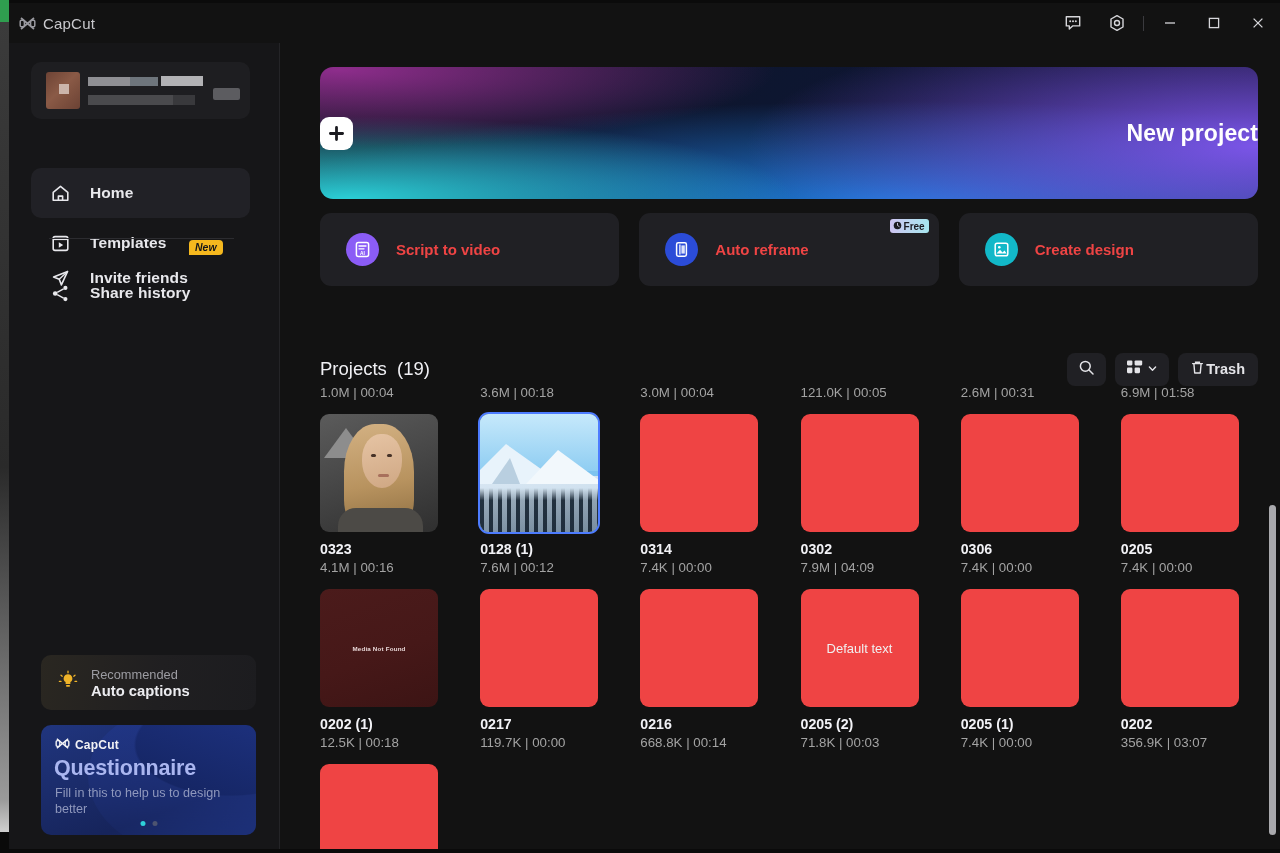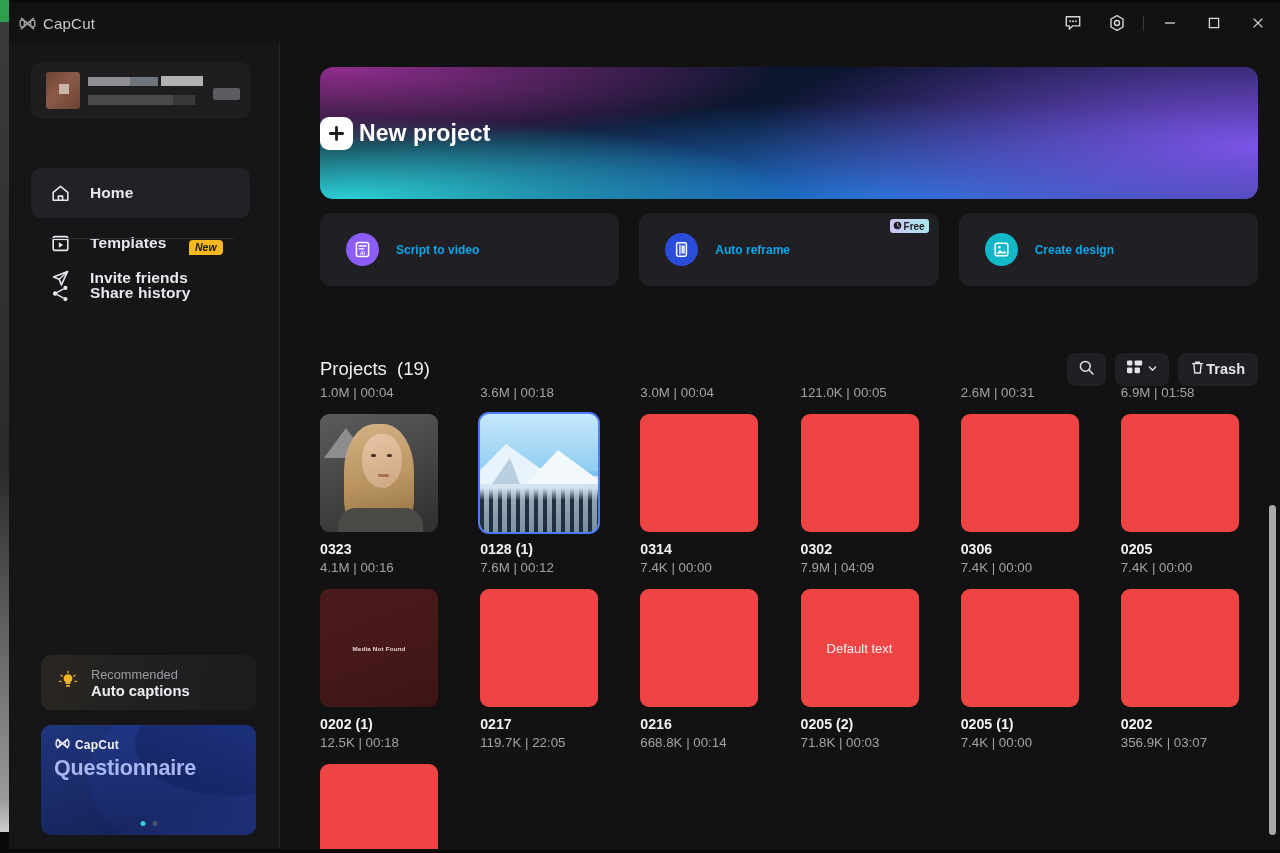--- a/index.html
+++ b/index.html
@@ -143,41 +143,41 @@
   }
   #new-project {
     position:absolute; left:40px; top:24px; width:938px; height:132px;
     border-radius:13px; cursor:default; overflow:hidden;
     background:
       radial-gradient(75% 95% at 2% 2%,   #8e2d8c 0%, rgba(142,45,140,0) 62%),
       radial-gradient(72% 95% at 3% 100%, #2bcfd6 0%, rgba(43,207,214,0) 66%),
       radial-gradient(78% 140% at 100% 60%, #7b55e8 0%, rgba(123,85,232,0) 70%),
       radial-gradient(95% 110% at 62% 105%, #1f7fe0 0%, rgba(31,127,224,0) 72%),
       linear-gradient(135deg,#141423 0%, #0d1630 45%, #171035 100%);
-    display:flex; align-items:center; justify-content:flex-start; gap:6px;
+    display:flex; align-items:center; justify-content:space-between; gap:6px;
   }
   #np-plus {
     width:33px; height:33px; border-radius:9px; background:#fff;
     display:flex; align-items:center; justify-content:center;
   }
   #np-label { font-size:23px; font-weight:700; color:#fff; letter-spacing:.1px; }
 
   #actions {
     position:absolute; left:40px; top:170px; width:938px; height:73px;
     display:flex; gap:20px;
   }
   .action-card {
     position:relative; flex:1; border-radius:11px; background:#202024;
     display:flex; align-items:center; gap:17px; padding-left:26px; cursor:default;
   }
   .action-icon {
     width:33px; height:33px; border-radius:50%;
     display:flex; align-items:center; justify-content:center; flex:none;
   }
-  .action-label { font-size:12px; font-weight:700; color:#0ea5e9; }
+  .action-label { font-size:15px; font-weight:700; color:#ef4444; }
   .free-badge {
     position:absolute; right:10px; top:6px; height:14px;
     display:flex; align-items:center; gap:2px; padding:0 4px 0 3px;
     border-radius:3px; font-size:10px; font-weight:700; color:#1c1c22;
     background:linear-gradient(92deg,#cfc4f2 0%,#b9d9f0 55%,#a6e6ef 100%);
   }
 
   
   #projects-header {
     position:absolute; left:40px; top:310px; width:938px; height:32px;
@@ -431,20 +431,21 @@
         <span>
           <svg width="15" height="13" viewBox="0 0 17 15">
             <path d="M2 2 L15 13 M15 2 L2 13" stroke="#f2f2f5" stroke-width="1.8" fill="none"></path>
             <rect x="1.2" y="4.2" width="4.2" height="6.6" rx="1.3" fill="none" stroke="#f2f2f5" stroke-width="1.6"></rect>
             <rect x="11.6" y="4.2" width="4.2" height="6.6" rx="1.3" fill="none" stroke="#f2f2f5" stroke-width="1.6"></rect>
           </svg>
         </span>
         <span id="q-brand-name">CapCut</span>
       </div>
       <div id="q-title">Questionnaire</div>
+      <div id="q-sub">Fill in this to help us to design better</div>
       <div id="q-dots">
         <span class="q-dot on"></span>
         <span class="q-dot"></span>
       </div>
     </div>
   </div>
 
   <div id="main">
 
     <div id="new-project">
@@ -582,21 +583,21 @@
           <div class="project-card">
             <div class="thumb th-nf">
               <span class="thumb-text small">Media Not Found</span>
             </div>
             <div class="p-name">0202 (1)</div>
             <div class="p-meta">12.5K | 00:18</div>
           </div>
           <div class="project-card">
             <div class="thumb"></div>
             <div class="p-name">0217</div>
-            <div class="p-meta">119.7K | 22:05</div>
+            <div class="p-meta">119.7K | 00:00</div>
           </div>
           <div class="project-card">
             <div class="thumb"></div>
             <div class="p-name">0216</div>
             <div class="p-meta">668.8K | 00:14</div>
           </div>
           <div class="project-card">
             <div class="thumb">
               <span class="thumb-text">Default text</span>
             </div>

